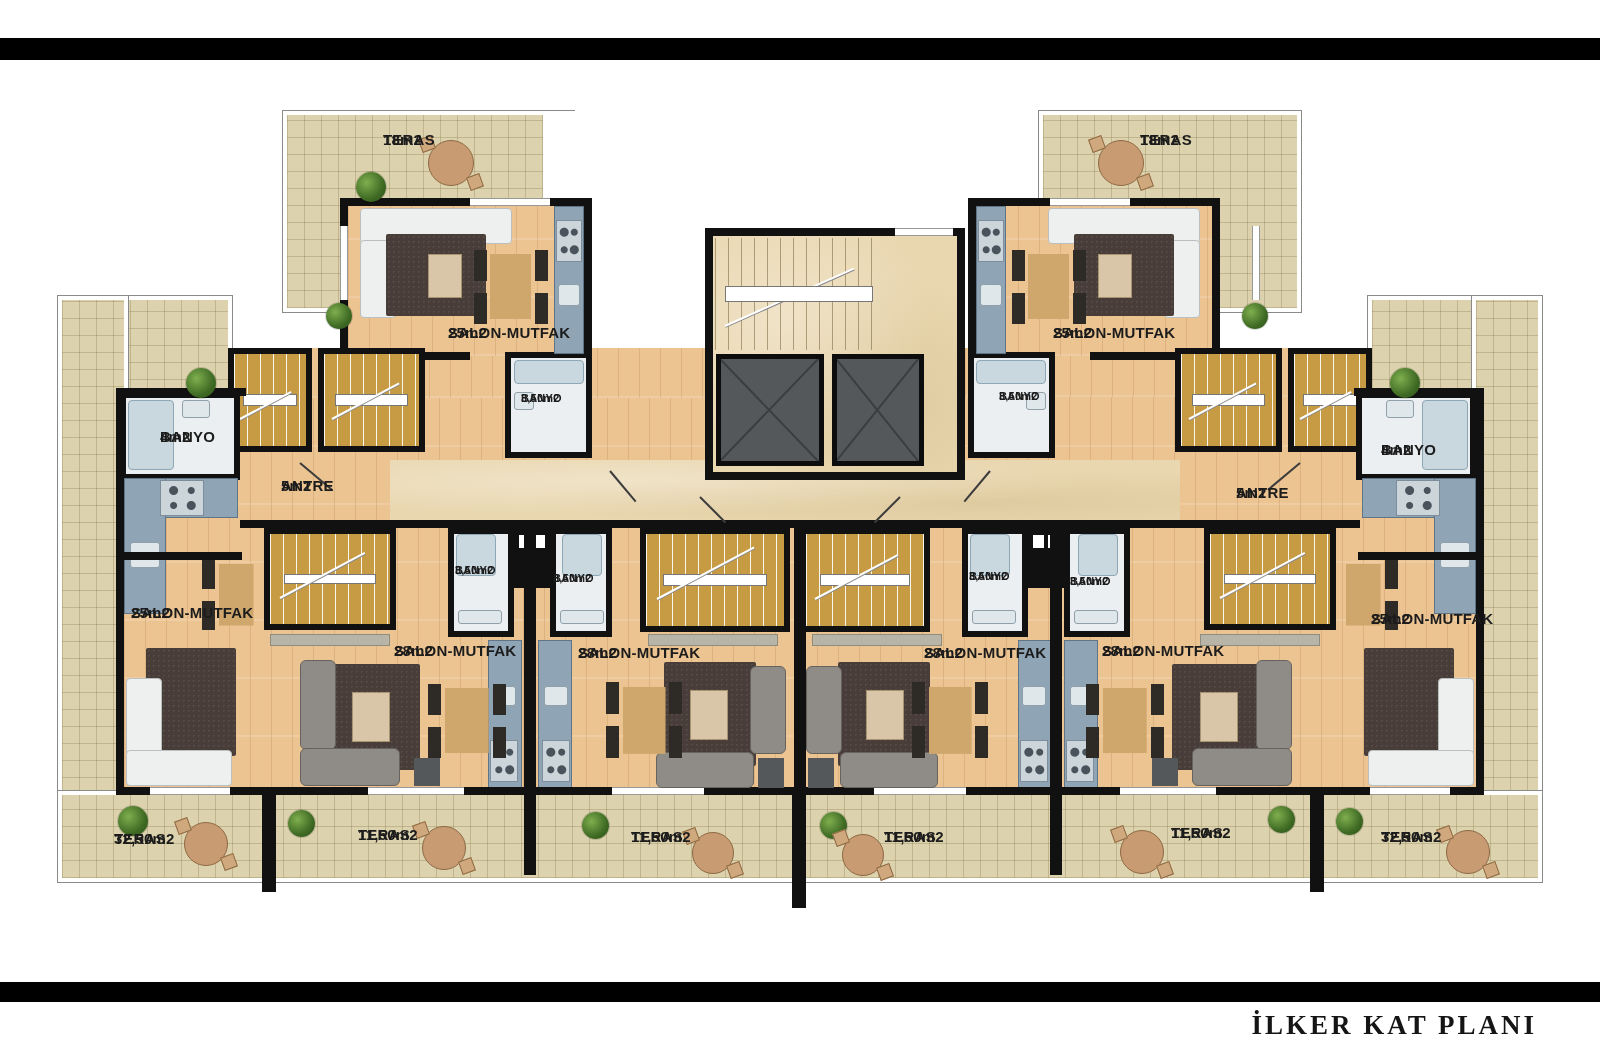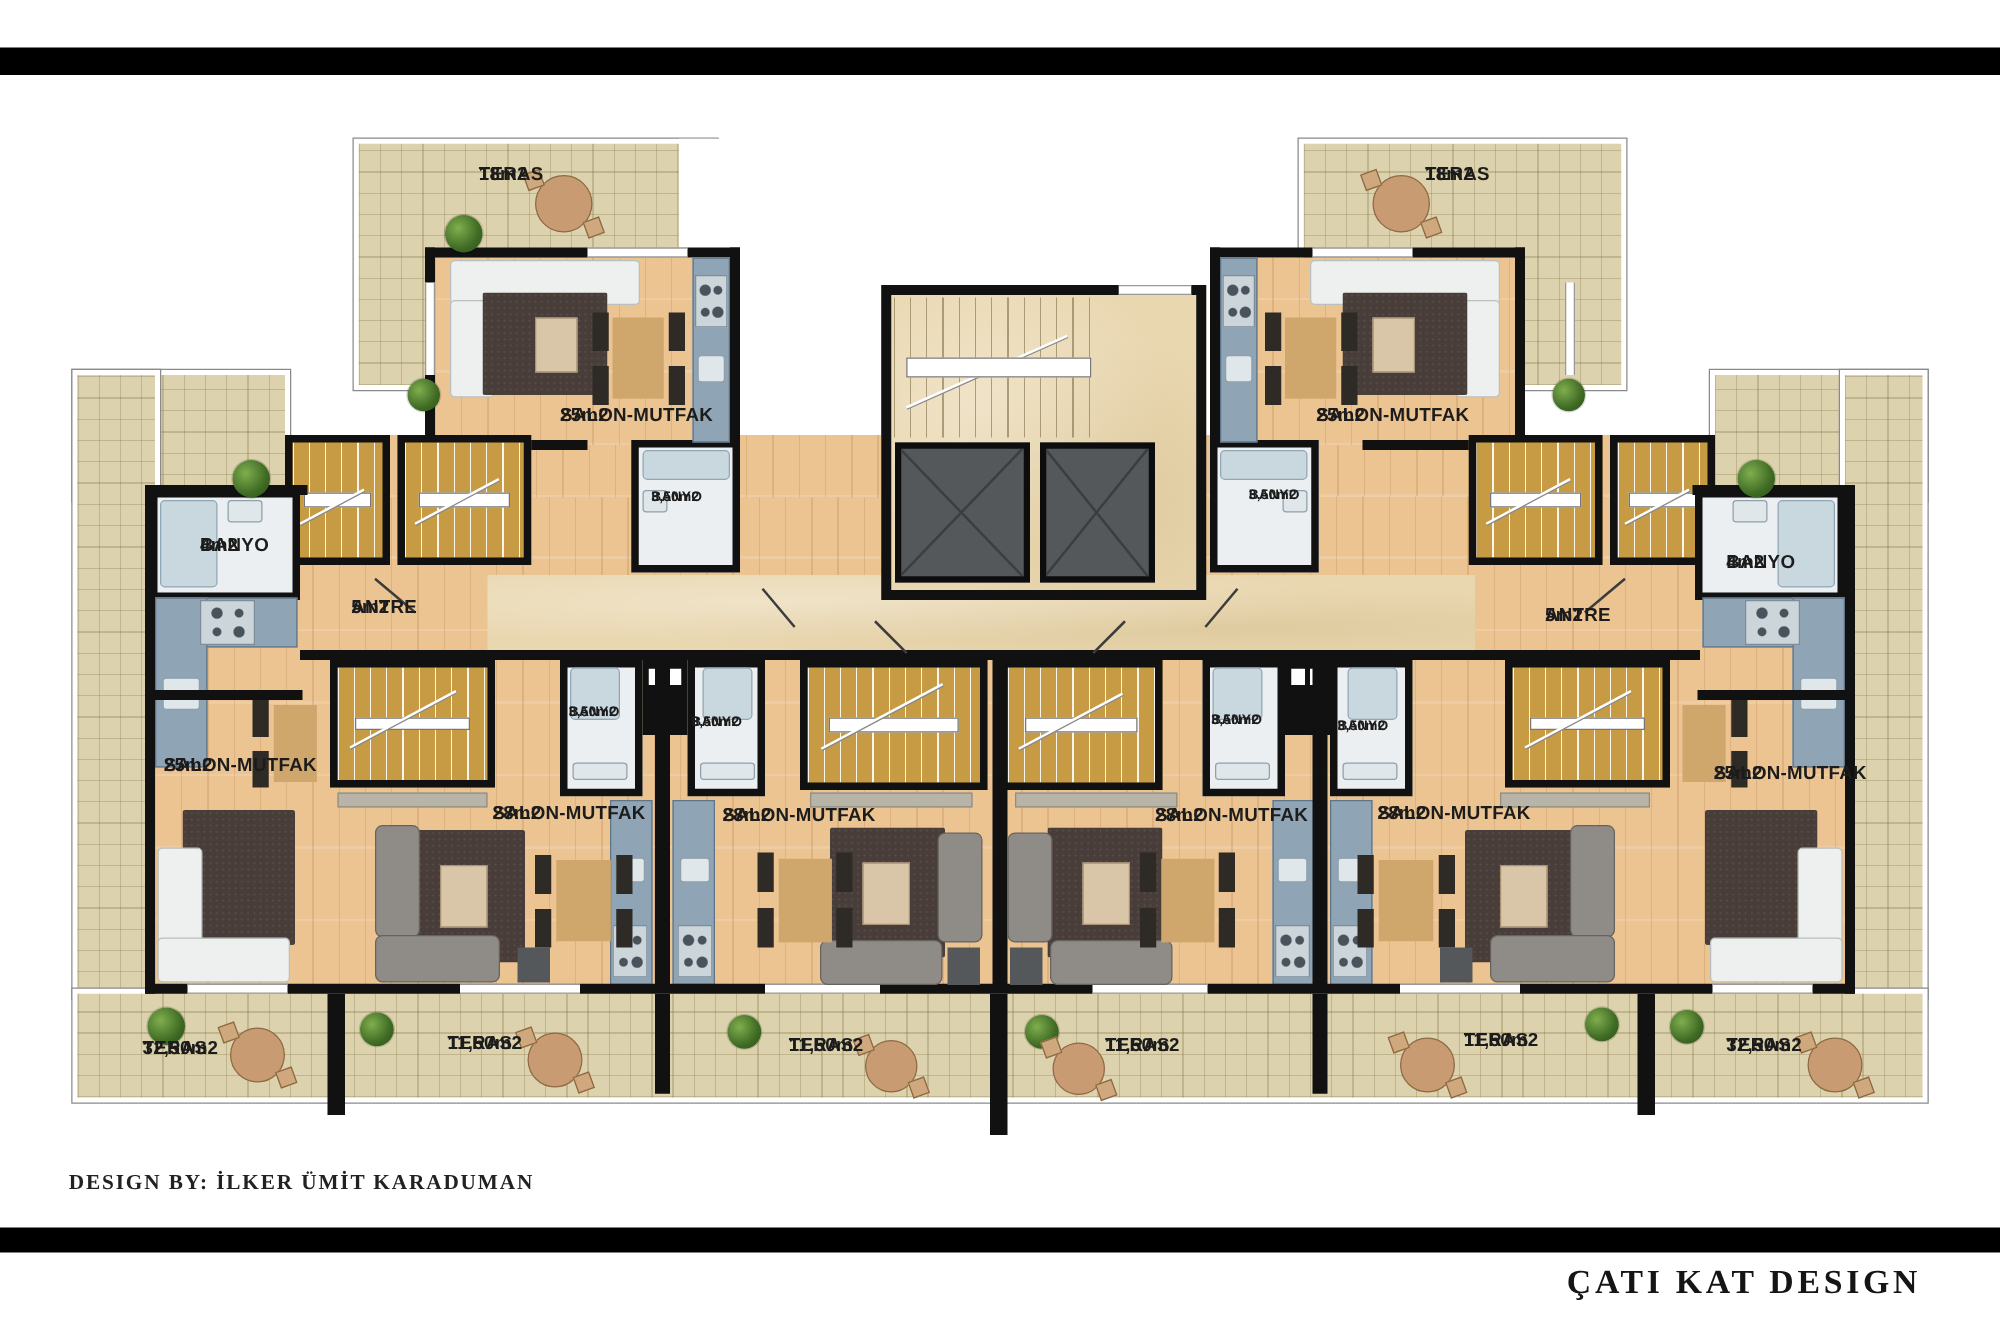--- a/index.html
+++ b/index.html
@@ -426,16 +426,15 @@
           <div>TERAS</div>
           <div>11,50m2</div>
         </div>
         <div class="rlabel" style="left: 1381px; top: 828px;">
           <div>TERAS</div>
           <div>32,50m2</div>
         </div>
       </div>
   </div>
 
-  <div id="credit" style="left:55px;top:936px;">DESIGN BY: İLKER ÜMİT KARADUMAN</div>
   <div class="bar" style="left:0;top:982px;width:1600px;height:20px;"></div>
-  <div id="plan-title" style="right:63px;top:1010px;">ÇATI KAT DESIGN</div>
+  <div id="plan-title" style="right:63px;top:1010px;">İLKER KAT PLANI</div>
 </div>
 
 </body></html>

